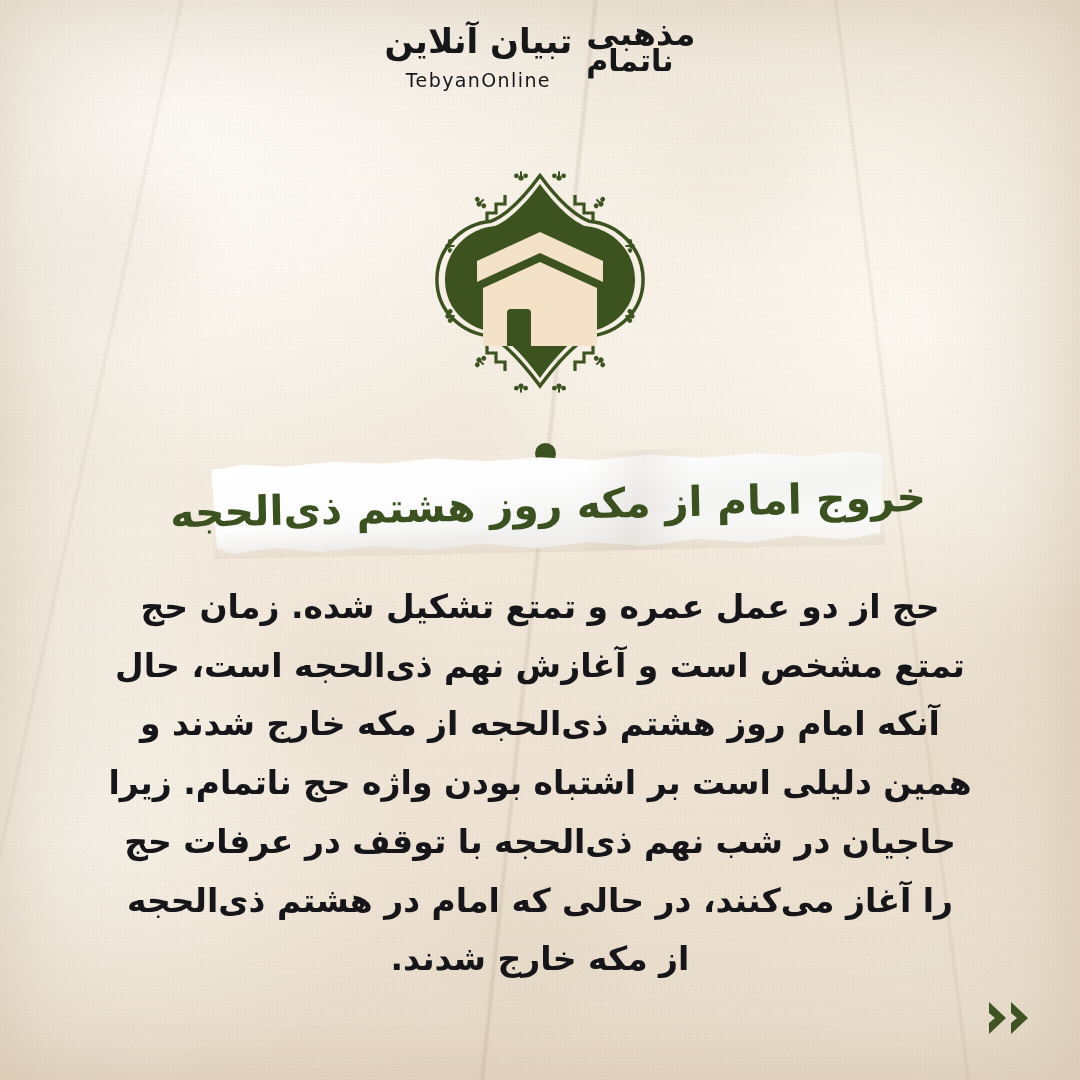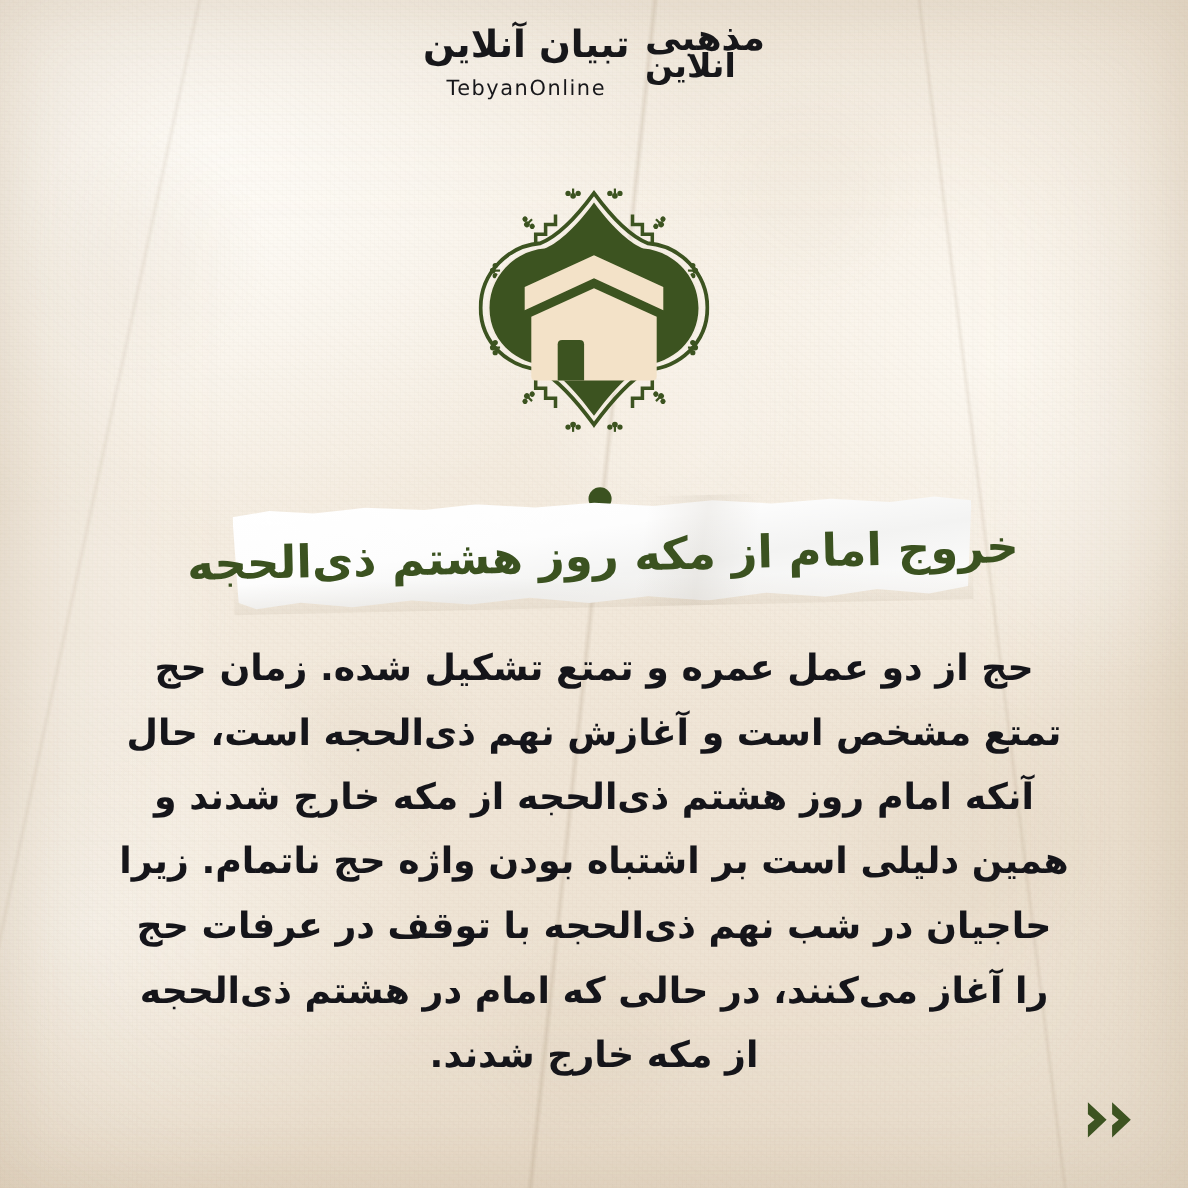--- a/index.html
+++ b/index.html
@@ -215,21 +215,21 @@
 <div id="card">
 
   <div class="tex tex-grain"></div>
   <div class="tex tex-mottle"></div>
   <div class="tex tex-crack"></div>
   <div class="tex tex-vig"></div>
 
   <div id="logo">
     <div class="logo-right">
       <span class="l1">مذهبی</span>
-      <span class="l2">آنلاین</span>
+      <span class="l2">ناتمام</span>
     </div>
     <div class="logo-left">
       <span class="fa">تبیان آنلاین</span>
       <span class="en">TebyanOnline</span>
     </div>
   </div>
 
   <div id="emblem">
     <svg viewBox="0 0 210 248" xmlns="http://www.w3.org/2000/svg">
       <defs>

